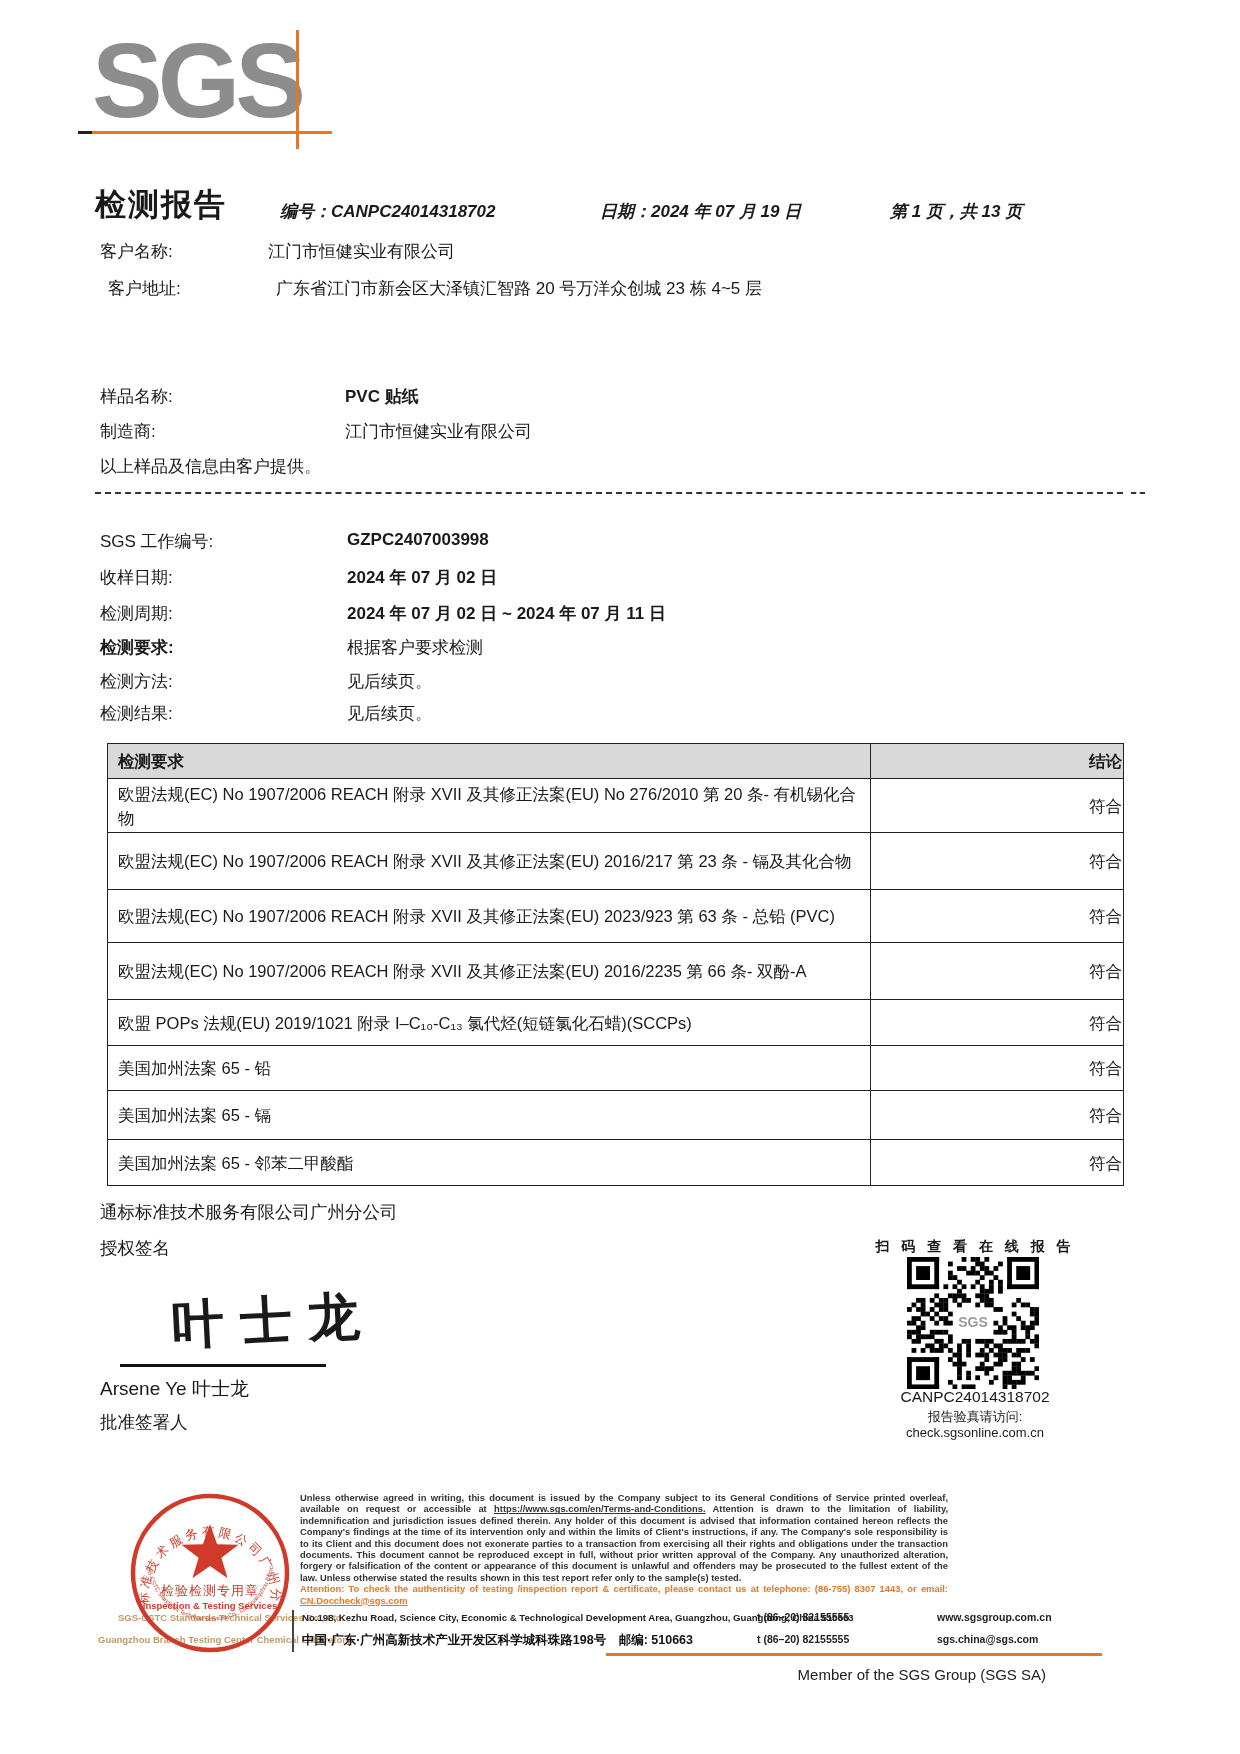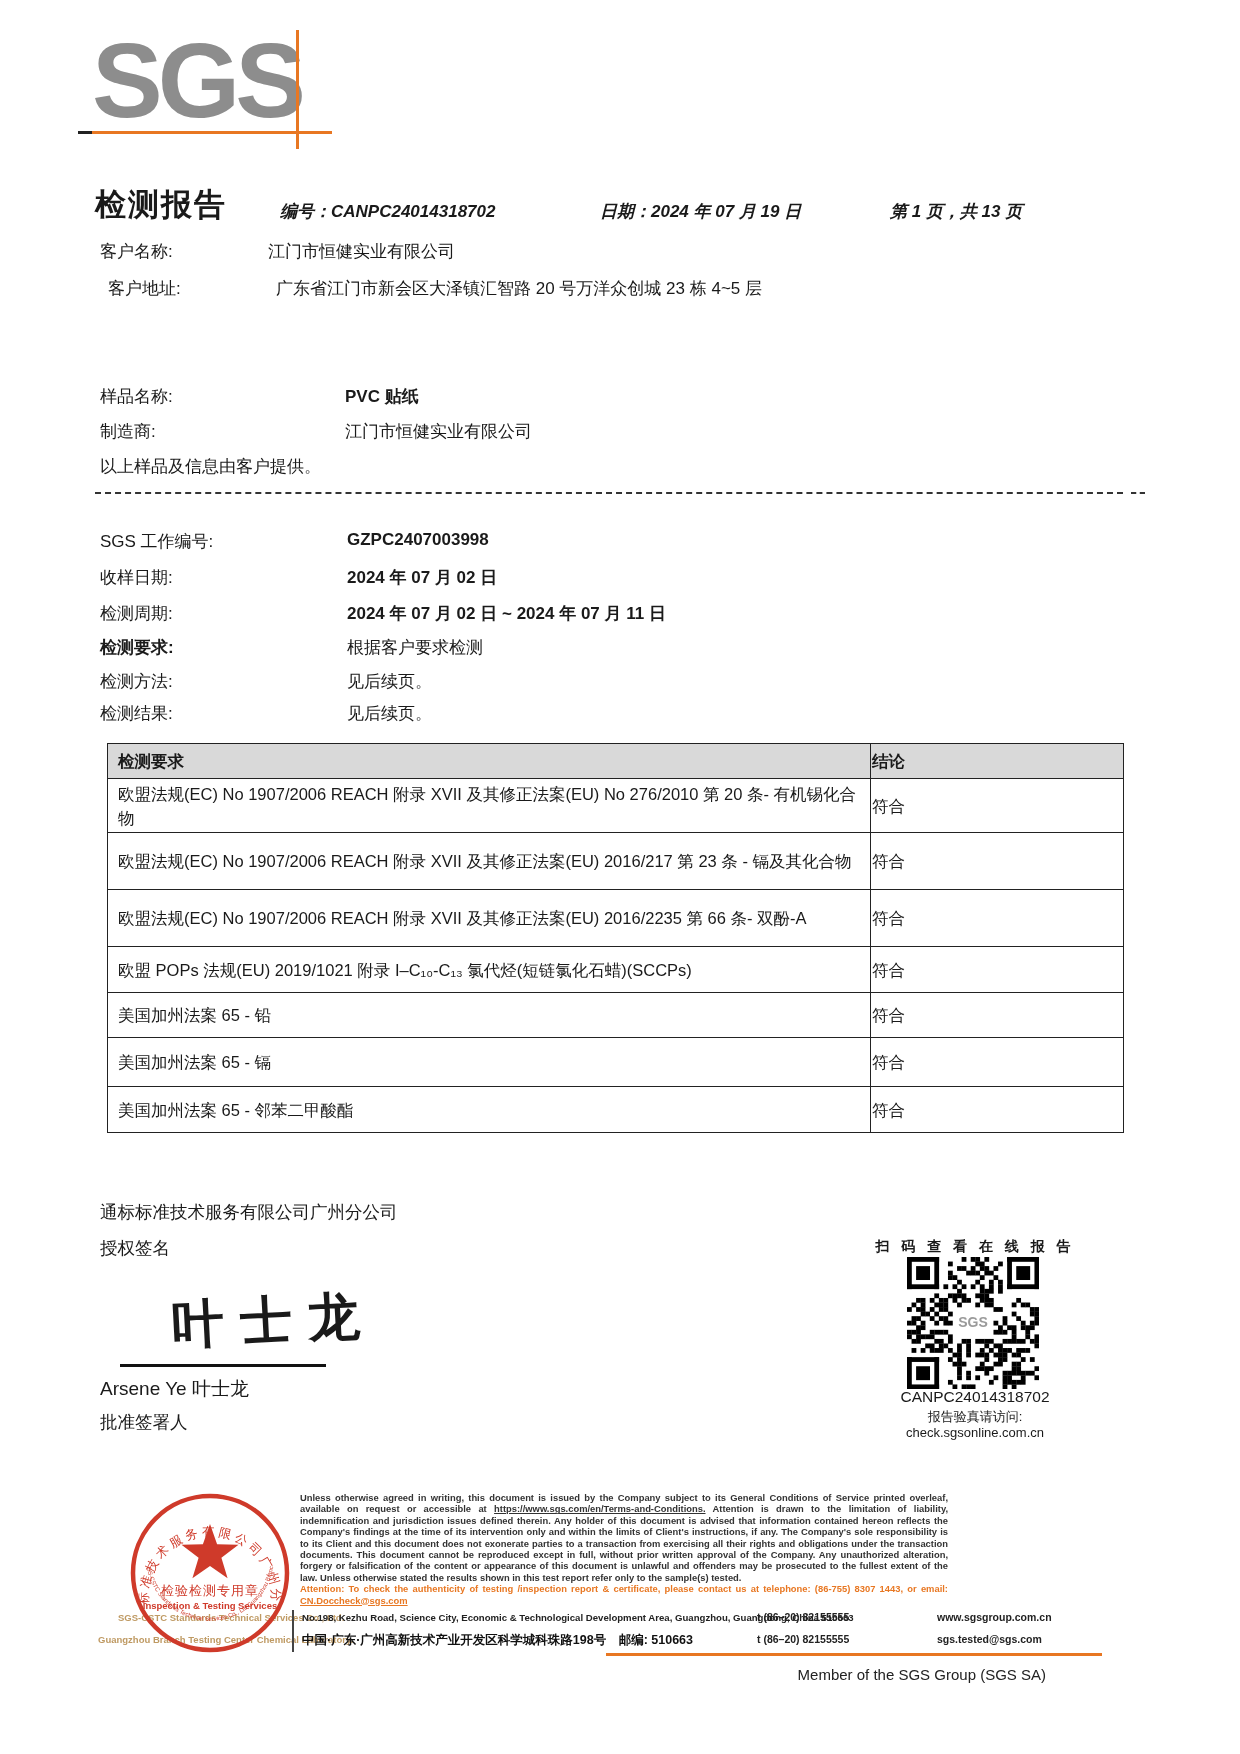--- a/index.html
+++ b/index.html
@@ -30,21 +30,21 @@
   .dashed-sep2{left:1131px;top:492px;width:14px;border-top:2px dashed #333;}
   .job-label{left:100px;font-size:17px;}
   .job-value{left:347px;font-size:17px;font-weight:bold;}
   .job-value.plain{font-weight:normal;}
   
   .results{left:107px;top:743px;width:1016px;border-collapse:collapse;table-layout:fixed;}
   .results th,.results td{border:1.6px solid #222;font-size:16.5px;line-height:24px;}
   .results th{background:#d9d9d9;font-weight:bold;height:30px;}
   .results th.req{text-align:left;padding:2px 10px;}
   .results td.req{padding:2px 10px;text-align:left;}
-  .results td.con,.results th.con{text-align:left;}
+  .results td.con,.results th.con{text-align:right;}
   
   .sign-company{left:100px;top:1200px;font-size:17.5px;}
   .sign-auth{left:100px;top:1236px;font-size:17.5px;}
   .handwriting{left:172px;top:1286px;font-size:52px;font-weight:bold;letter-spacing:16px;
     transform:rotate(-3deg);}
   .sign-rule{left:120px;top:1364px;width:206px;height:3px;background:#111;}
   .sign-name{left:100px;top:1376px;font-size:19px;}
   .sign-title{left:100px;top:1410px;font-size:17.5px;}
   
   .qr-caption{left:872px;top:1238px;width:206px;text-align:center;font-size:14px;
@@ -124,20 +124,24 @@
         <tr>
       <th class="req">检测要求</th>
       <th class="con">结论</th>
     </tr>
     <tr style="height:54px;">
       <td class="req">欧盟法规(EC) No 1907/2006 REACH 附录 XVII 及其修正法案(EU) No 276/2010 第 20 条- 有机锡化合物</td>
       <td class="con">符合</td>
     </tr>
     <tr style="height:57px;">
       <td class="req">欧盟法规(EC) No 1907/2006 REACH 附录 XVII 及其修正法案(EU) 2016/217 第 23 条 - 镉及其化合物</td>
+      <td class="con">符合</td>
+    </tr>
+    <tr style="height:53px;">
+      <td class="req">欧盟法规(EC) No 1907/2006 REACH 附录 XVII 及其修正法案(EU) 2023/923 第 63 条 - 总铅 (PVC)</td>
       <td class="con">符合</td>
     </tr>
     <tr style="height:57px;">
       <td class="req">欧盟法规(EC) No 1907/2006 REACH 附录 XVII 及其修正法案(EU) 2016/2235 第 66 条- 双酚-A</td>
       <td class="con">符合</td>
     </tr>
     <tr style="height:46px;">
       <td class="req">欧盟 POPs 法规(EU) 2019/1021 附录 I–C₁₀-C₁₃ 氯代烃(短链氯化石蜡)(SCCPs)</td>
       <td class="con">符合</td>
     </tr>
@@ -462,17 +466,17 @@
       <span>Attention: To check the authenticity of testing /inspection report &amp; certificate, please contact us at telephone: (86-755) 8307 1443, or email: </span><span class="und">CN.Doccheck@sgs.com</span>
     </div>
   </div>
 
   <div class="abs addr-bar"></div>
   <div class="abs addr-en">No.198, Kezhu Road, Science City, Economic &amp; Technological Development Area, Guangzhou, Guangdong, China 510663</div>
   <div class="abs addr-cn">中国·广东·广州高新技术产业开发区科学城科珠路198号　邮编: 510663</div>
   <div class="abs tel1">t (86–20) 82155555</div>
   <div class="abs tel2">t (86–20) 82155555</div>
   <div class="abs web">www.sgsgroup.com.cn</div>
-  <div class="abs email">sgs.tested@sgs.com</div>
+  <div class="abs email">sgs.china@sgs.com</div>
   <div class="abs footer-rule"></div>
   <div class="abs member">Member of the SGS Group (SGS SA)</div>
 
 </div>
 
 </body></html>

